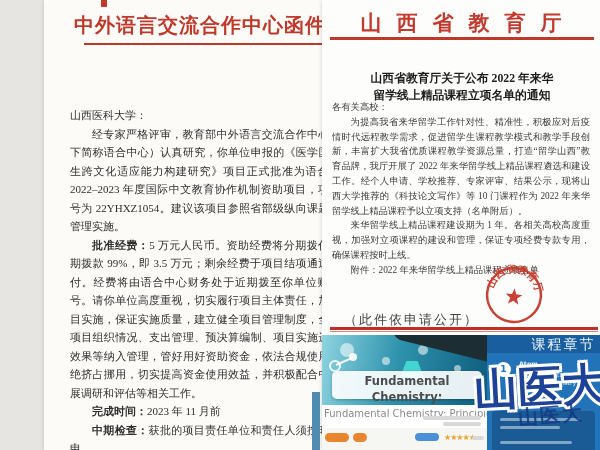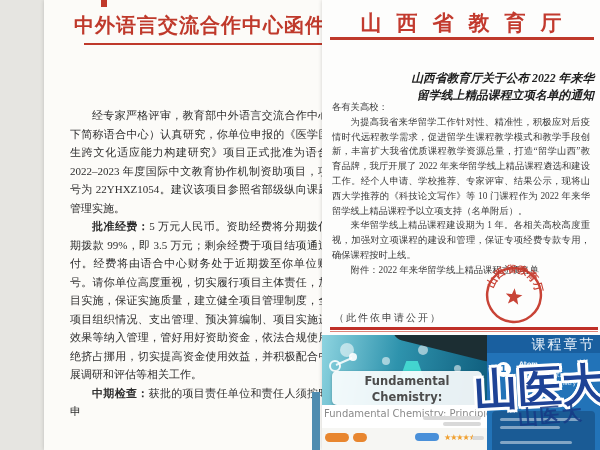--- a/index.html
+++ b/index.html
@@ -21,44 +21,44 @@
           color:#2e2e2e;text-align:justify;}
   .body-l p{margin:0;text-indent:2em;}
   .body-l p.salut{text-indent:0;}
   .blabel{font-weight:bold;}
 
   
   .lh-right{position:absolute;left:322px;top:9px;width:278px;text-align:center;color:#c23a2e;
             font-weight:bold;font-size:21px;letter-spacing:15px;text-indent:15px;white-space:nowrap;}
   .rule-right{position:absolute;left:330px;top:37px;width:264px;height:2.5px;background:#bf392b;}
   .doc-number{position:absolute;right:32px;top:49px;font-size:9.5px;color:#4a4a4a;letter-spacing:.5px;}
-  .doc-title-r{position:absolute;left:330px;top:70px;width:264px;text-align:right;
-               font-weight:bold;font-size:11.8px;line-height:17px;color:#1d1d1d;font-style:italic;}
+  .doc-title-r{position:absolute;left:330px;top:70px;width:264px;text-align:center;
+               font-weight:bold;font-size:11.8px;line-height:17px;color:#1d1d1d;}
   .body-r{position:absolute;left:332px;top:100px;width:258px;font-size:9.3px;line-height:14.8px;
           color:#3a3a3a;text-align:justify;}
   .body-r p{margin:0;text-indent:2em;}
   .body-r p.salut{text-indent:0;}
-  .disclosure{position:absolute;left:334px;top:311px;font-size:10px;color:#444;letter-spacing:2px;}
+  .disclosure{position:absolute;left:344px;top:311px;font-size:13px;color:#444;letter-spacing:2px;}
   .footer-rule{position:absolute;left:330px;top:327px;width:268px;height:2.5px;background:#bf2f27;}
   .footer-rule2{position:absolute;left:330px;top:331px;width:268px;height:1px;background:#dc8379;}
 
   .seal{position:absolute;left:484px;top:265px;width:60px;height:60px;transform:rotate(6deg);opacity:.92;}
 
   
   .sliver{position:absolute;left:312px;top:392px;width:8px;height:58px;background:#4f8cb0;}
   .card{position:absolute;left:322px;top:335px;width:278px;height:115px;background:#fff;}
   .banner{position:absolute;left:322px;top:335px;width:165px;height:70px;overflow:hidden;
           background:linear-gradient(100deg,#8ed4e0 0%,#2e93ad 45%,#0e5c7c 100%);}
   .bokeh{position:absolute;border-radius:50%;background:rgba(255,255,255,.55);}
   .arm{position:absolute;right:-14px;top:-10px;width:110px;height:26px;background:#1c2e33;
        border-radius:14px;transform:rotate(14deg);}
   .flask{position:absolute;right:62px;top:26px;width:26px;height:20px;background:#46ddd4;
          clip-path:polygon(28% 0,72% 0,100% 100%,0 100%);opacity:.9;}
   .molecule{position:absolute;left:6px;top:16px;}
-  .overlay-box{position:absolute;left:332px;top:371px;width:150px;height:34px;background:rgba(255,255,255,.9);
+  .overlay-box{position:absolute;left:332px;top:371px;width:150px;height:28px;background:rgba(255,255,255,.9);
                border-radius:5px;box-shadow:0 1px 3px rgba(0,0,0,.25);text-align:center;
                font-family:"DejaVu Sans",sans-serif;font-weight:bold;color:#4c4c4c;
                font-size:11.5px;line-height:16px;padding-top:2px;box-sizing:border-box;}
   .info-strip{position:absolute;left:322px;top:405px;width:165px;height:23px;background:#fff;}
   .course-title{position:absolute;left:2px;top:3px;font-family:"DejaVu Sans",sans-serif;
                 font-size:10px;color:#8a8a8a;white-space:nowrap;}
   .gbar{position:absolute;height:3.5px;background:#d9d9d9;border-radius:2px;}
   .btn-strip{position:absolute;left:322px;top:428px;width:165px;height:22px;background:#f6f6f3;}
   .pill{position:absolute;border-radius:6px;background:#e8862f;}
   .pill-blue{position:absolute;border-radius:5px;background:#4a90d9;}
@@ -90,22 +90,24 @@
 </head>
 <body>
 
 <div class="screen">
 
   <div class="page page-left">
     <div class="corner-mark"></div>
     <div class="lh-left">中外语言交流合作中心函件</div>
     <div class="rule-left"></div>
     <div class="body-l">
+      <p class="salut">山西医科大学：</p>
       <p>经专家严格评审，教育部中外语言交流合作中心（以下简称语合中心）认真研究，你单位申报的《医学国际学生跨文化适应能力构建研究》项目正式批准为语合中心 2022–2023 年度国际中文教育协作机制资助项目，项目编号为 22YHXZ1054。建议该项目参照省部级纵向课题序列管理实施。</p>
       <p><span class="blabel">批准经费：</span><span>5 万元人民币。资助经费将分期拨付，一期拨款 99%，即 3.5 万元；剩余经费于项目结项通过后拨付。经费将由语合中心财务处于近期拨至你单位财务账号。请你单位高度重视，切实履行项目主体责任，加快项目实施，保证实施质量，建立健全项目管理制度，全程将项目组织情况、支出管理、预决算编制、项目实施进展及效果等纳入管理，管好用好资助资金，依法合规使用，杜绝挤占挪用，切实提高资金使用效益，并积极配合中心开展调研和评估等相关工作。</span></p>
+      <p><span class="blabel">完成时间：</span><span>2023 年 11 月前</span></p>
       <p><span class="blabel">中期检查：</span><span>获批的项目责任单位和责任人须按时完成申</span></p>
     </div>
   </div>
 
   <div class="page page-right"></div>
   <div class="lh-right">山西省教育厅</div>
   <div class="rule-right"></div>
   <div class="doc-title-r">
     <div>山西省教育厅关于公布 2022 年来华</div>
     <div>留学线上精品课程立项名单的通知</div>

